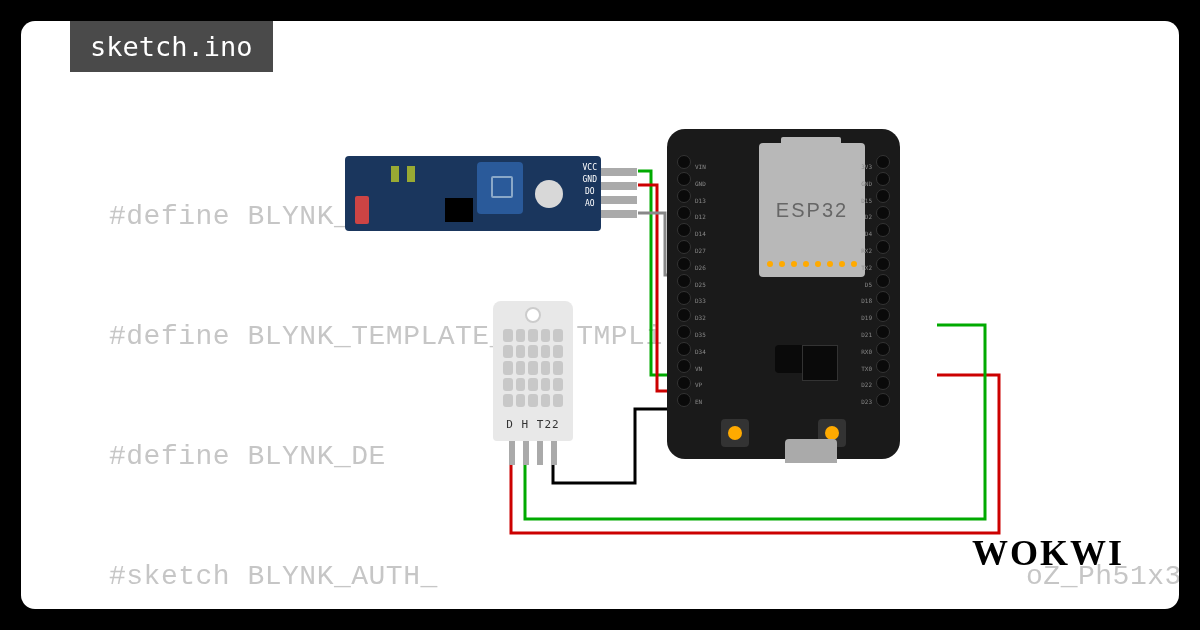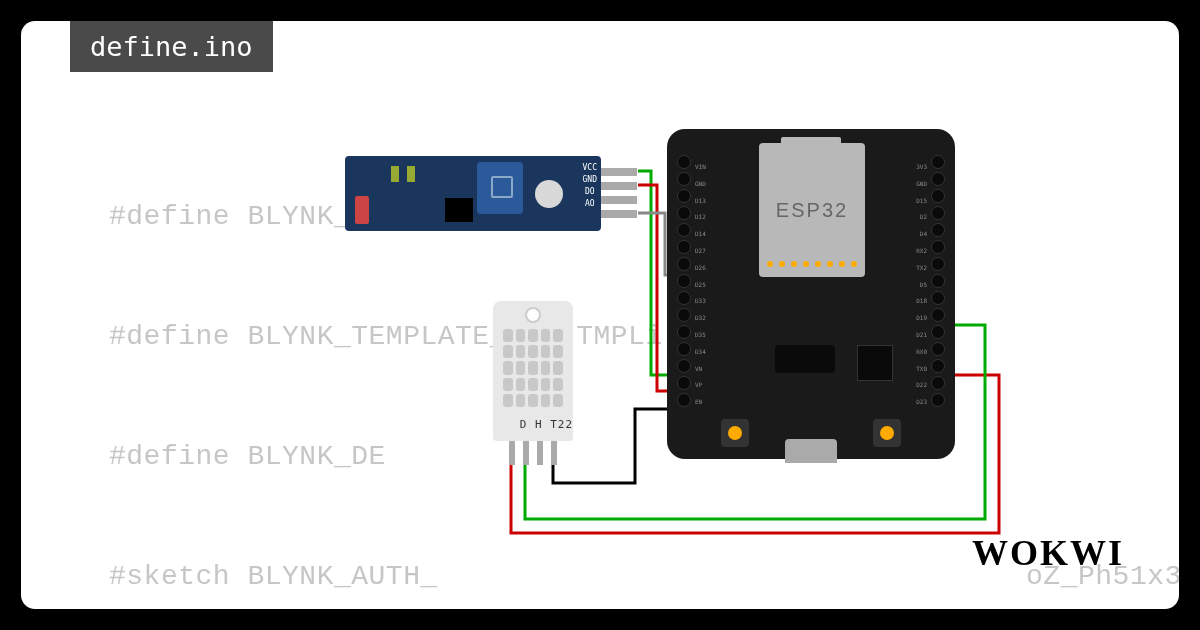--- a/index.html
+++ b/index.html
@@ -23,26 +23,26 @@
 .ldr-d2{position:absolute;left:62px;top:10px;width:8px;height:16px;background:#9a3}
 .ldr-labels{position:absolute;right:4px;top:6px;font-size:8px;color:#fff;line-height:12px;text-align:center}
 .ldr-pins{position:absolute;right:-36px;top:12px;display:flex;flex-direction:column;gap:6px}
 .ldr-pin{width:36px;height:8px;background:#aaa}
 
 
 .dht{position:absolute;left:472px;top:280px;width:80px;height:140px;background:#e8e8e8;border-radius:8px 8px 4px 4px}
 .dht-hole{position:absolute;left:32px;top:6px;width:16px;height:16px;background:#fff;border-radius:50%;border:2px solid #ccc}
 .dht-grill{position:absolute;left:10px;top:28px;right:10px;bottom:34px;display:grid;grid-template-columns:repeat(5,1fr);grid-template-rows:repeat(5,1fr);gap:3px}
 .dht-slot{background:#c8c8c8;border-radius:3px}
-.dht-label{position:absolute;bottom:10px;left:0;right:0;text-align:right;font-size:11px;color:#333;letter-spacing:1px}
+.dht-label{position:absolute;bottom:10px;left:0;right:0;text-align:center;font-size:11px;color:#333;letter-spacing:1px}
 .dht-pins{position:absolute;left:16px;bottom:-24px;display:flex;gap:8px}
 .dht-pin{width:6px;height:24px;background:#aaa}
 
 
-.esp{position:absolute;left:646px;top:108px;width:288px;height:330px;background:#1a1a1a;border-radius:18px}
+.esp{position:absolute;left:646px;top:108px;width:233px;height:330px;background:#1a1a1a;border-radius:18px}
 .esp-shield{position:absolute;left:92px;top:14px;width:106px;height:134px;background:#b8b8b8;border-radius:4px}
 .esp-shield-top{position:absolute;left:22px;top:-6px;width:60px;height:12px;background:#b8b8b8;border-radius:2px}
 .esp-shield-dots{position:absolute;left:8px;bottom:8px;right:8px;height:8px;display:flex;justify-content:space-between}
 .esp-shield-dots span{width:6px;height:6px;background:#fa0;border-radius:50%}
 .esp-label{position:absolute;left:0;right:0;top:56px;text-align:center;color:#666;font-size:20px;font-family:sans-serif;letter-spacing:2px}
 .esp-pins-l{position:absolute;left:10px;top:26px;width:14px;bottom:52px;display:flex;flex-direction:column;justify-content:space-between}
 .esp-pins-r{position:absolute;right:10px;top:26px;width:14px;bottom:52px;display:flex;flex-direction:column;justify-content:space-between}
 .esp-pin{width:14px;height:14px;background:#0a0a0a;border-radius:50%;border:1px solid #333}
 .esp-chip2{position:absolute;right:62px;bottom:78px;width:36px;height:36px;background:#0a0a0a;border:1px solid #333}
 .esp-sw{position:absolute;left:108px;bottom:86px;width:60px;height:28px;background:#0a0a0a;border-radius:4px}
@@ -227,14 +227,14 @@
       <div class="esp-btn-r"></div>
       <div class="esp-usb"></div>
     </div>
 
   </div>
 
   <div class="logo"><span>OKWI</span></div>
 </div>
 
 <div class="tab">
-  <span>define.ino</span>
+  <span>sketch.ino</span>
 </div>
 
 </body></html>

